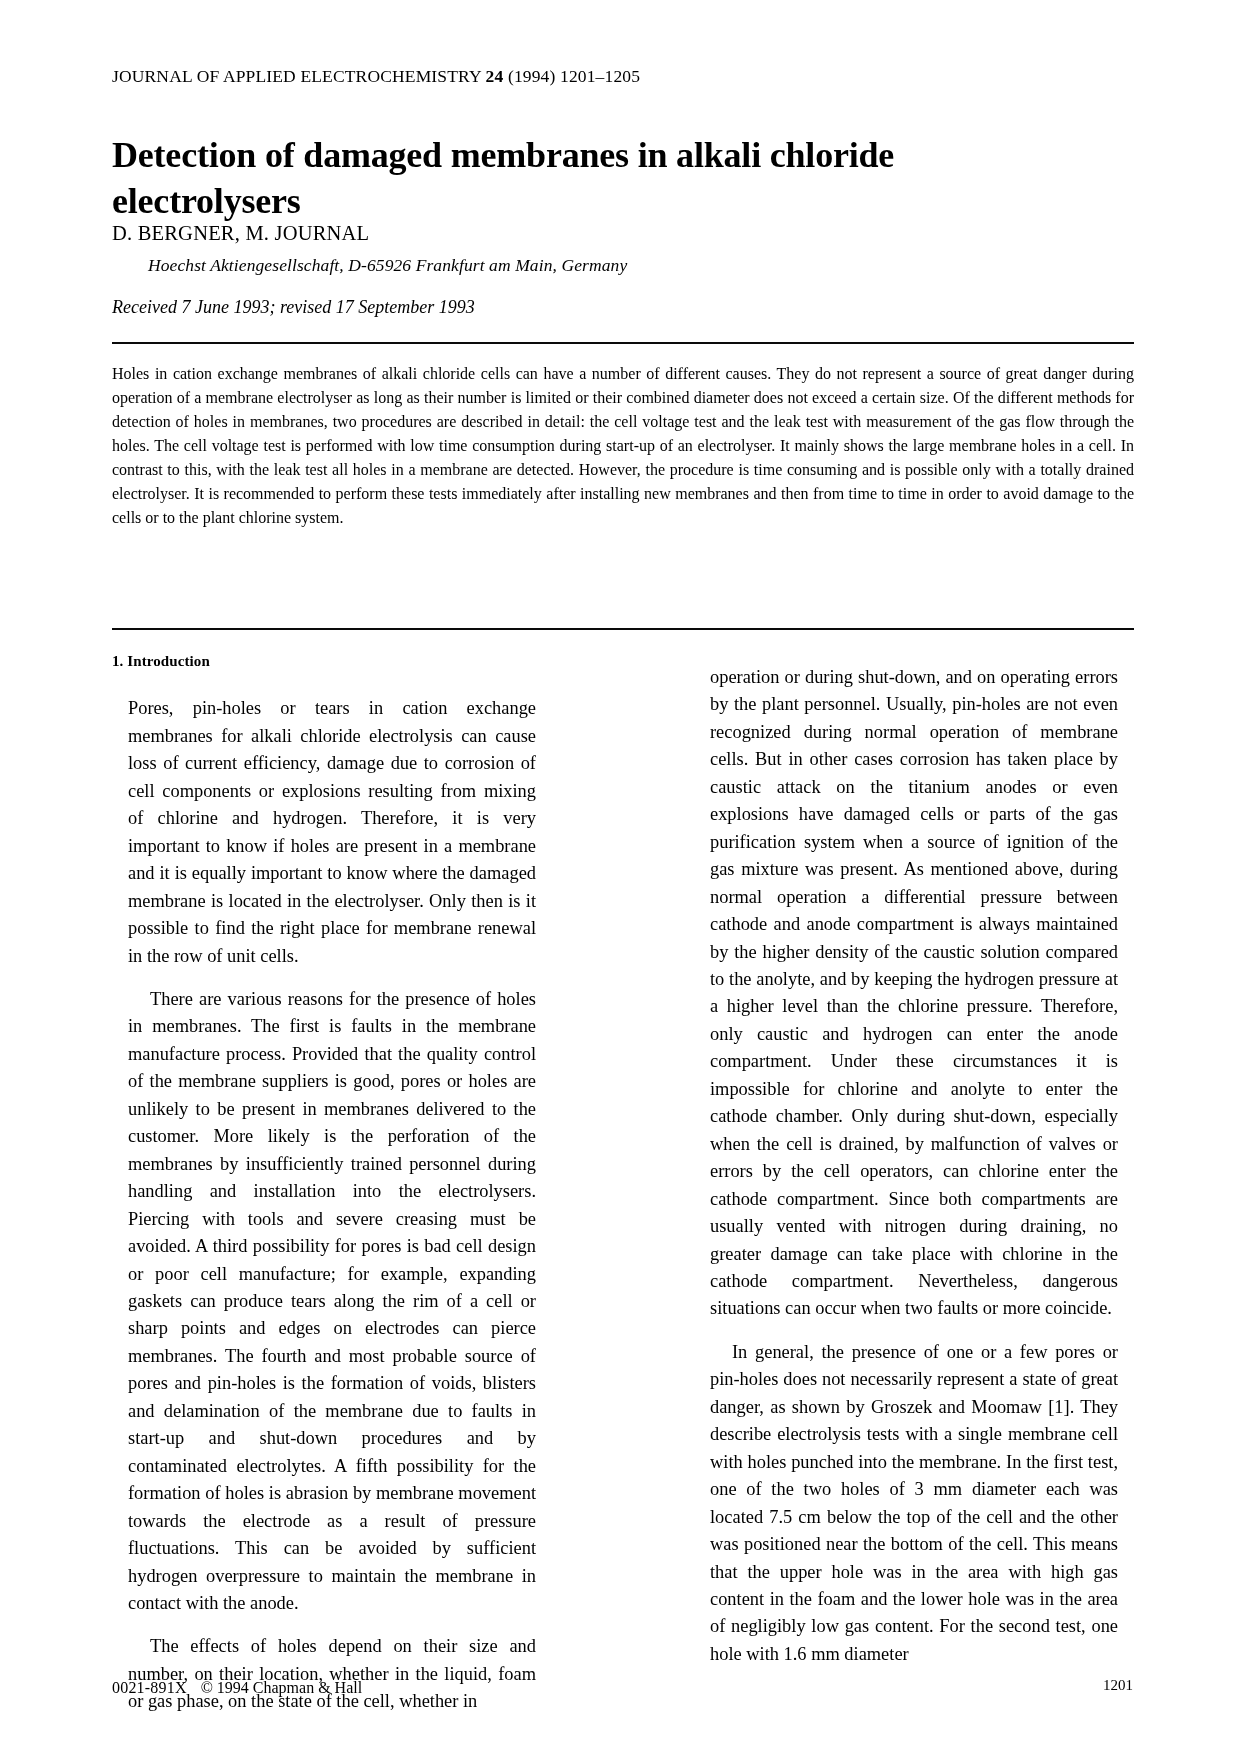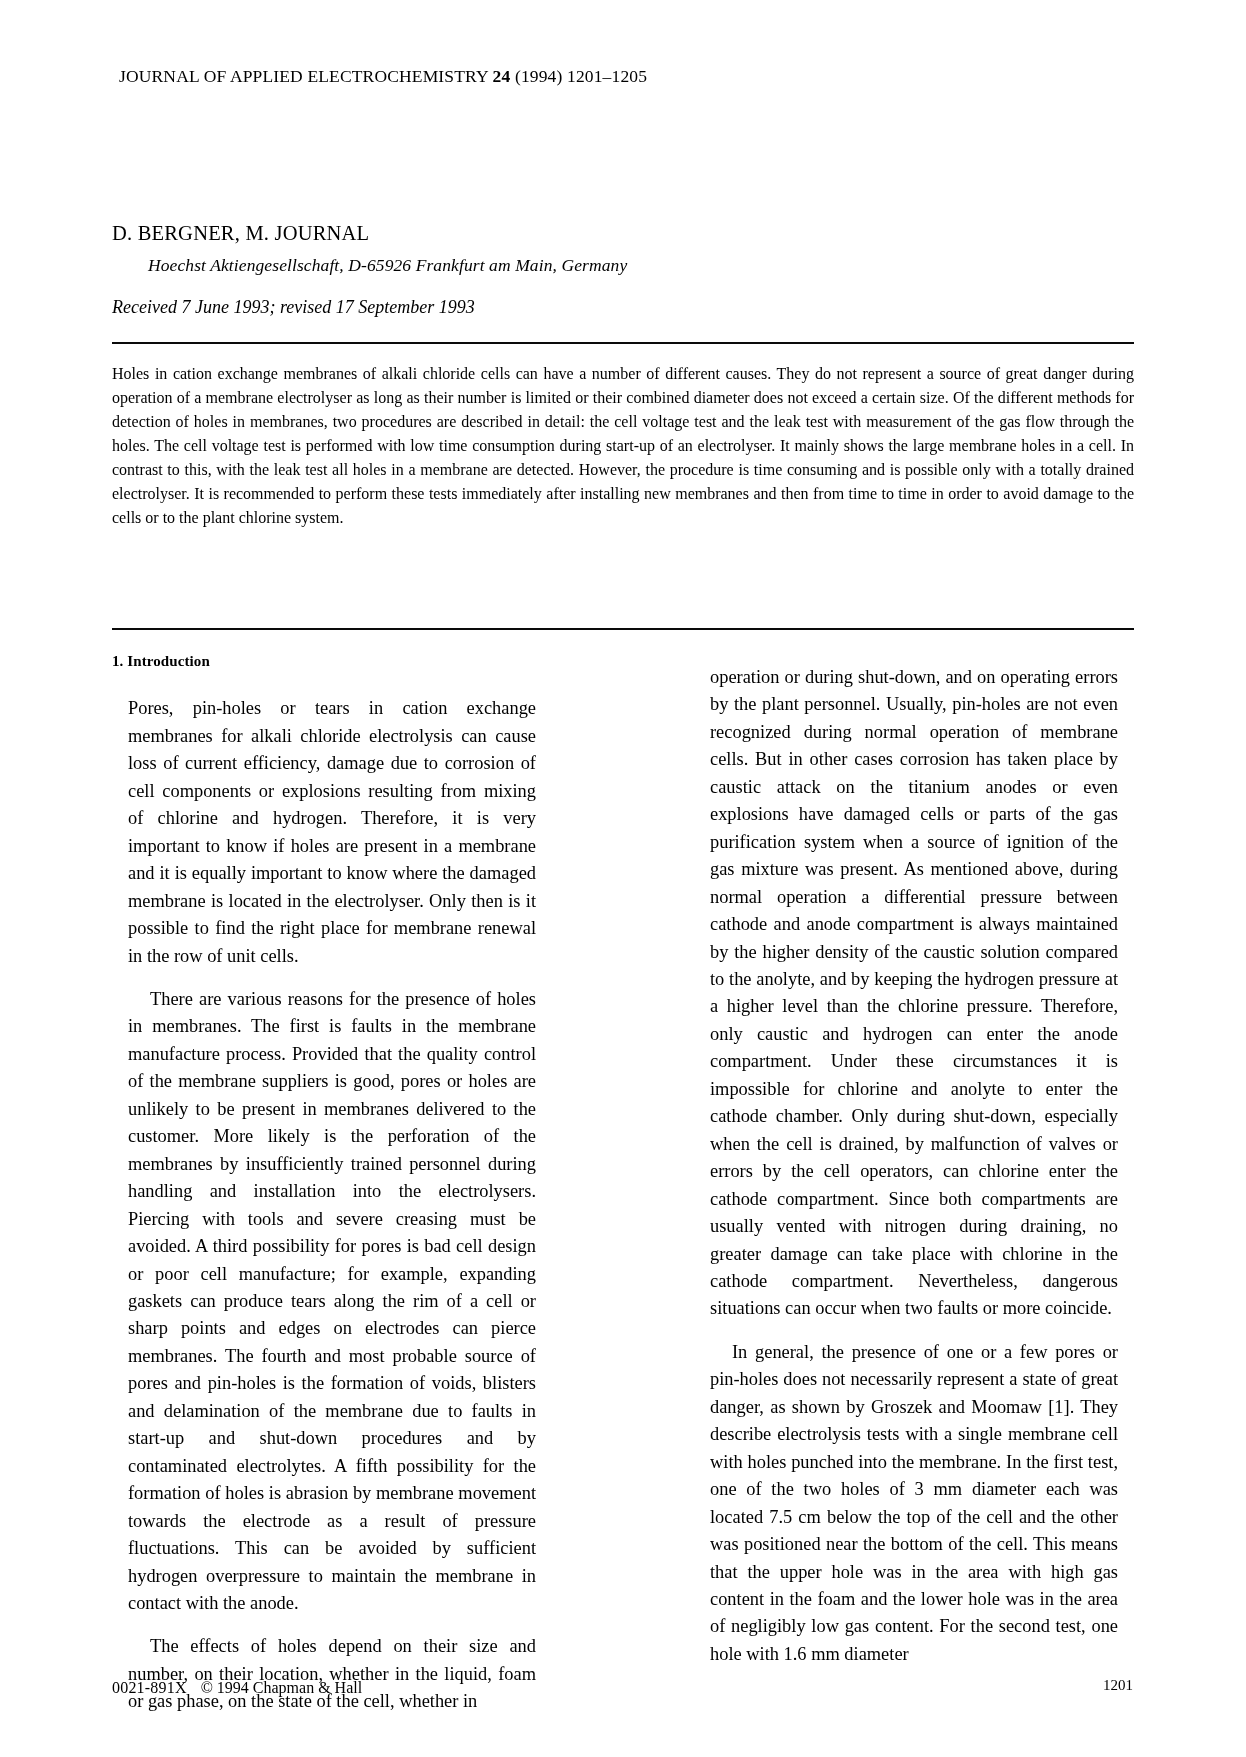--- a/index.html
+++ b/index.html
@@ -20,21 +20,21 @@
     left: 112px;
     top: 0;
     width: 1022px;
     height: 1757px;
   }
 
   
   .running-head {
     position: absolute;
     top: 66px;
-    left: 7px;
+    left: 0;
     font-size: 17.5px;
     letter-spacing: 0.15px;
     white-space: nowrap;
   }
   .running-head .vol {
     font-weight: bold;
   }
 
   
   .title {
@@ -158,20 +158,21 @@
 </style>
 </head>
 <body>
 
 <div class="page">
 
   <div class="running-head">
     <span>JOURNAL OF APPLIED ELECTROCHEMISTRY </span><span class="vol">24</span><span> (1994) 1201–1205</span>
   </div>
 
+  <h1 class="title">Detection of damaged membranes in alkali chloride electrolysers</h1>
 
   <div class="authors">D. BERGNER, M. JOURNAL</div>
   <div class="affiliation">Hoechst Aktiengesellschaft, D-65926 Frankfurt am Main, Germany</div>
   <div class="received">Received 7 June 1993; revised 17 September 1993</div>
 
   <div class="rule rule-top"></div>
 
   <div class="abstract">Holes in cation exchange membranes of alkali chloride cells can have a number of different causes. They do not represent a source of great danger during operation of a membrane electrolyser as long as their number is limited or their combined diameter does not exceed a certain size. Of the different methods for detection of holes in membranes, two procedures are described in detail: the cell voltage test and the leak test with measurement of the gas flow through the holes. The cell voltage test is performed with low time consumption during start-up of an electrolyser. It mainly shows the large membrane holes in a cell. In contrast to this, with the leak test all holes in a membrane are detected. However, the procedure is time consuming and is possible only with a totally drained electrolyser. It is recommended to perform these tests immediately after installing new membranes and then from time to time in order to avoid damage to the cells or to the plant chlorine system.</div>
 
   <div class="rule rule-bottom"></div>

